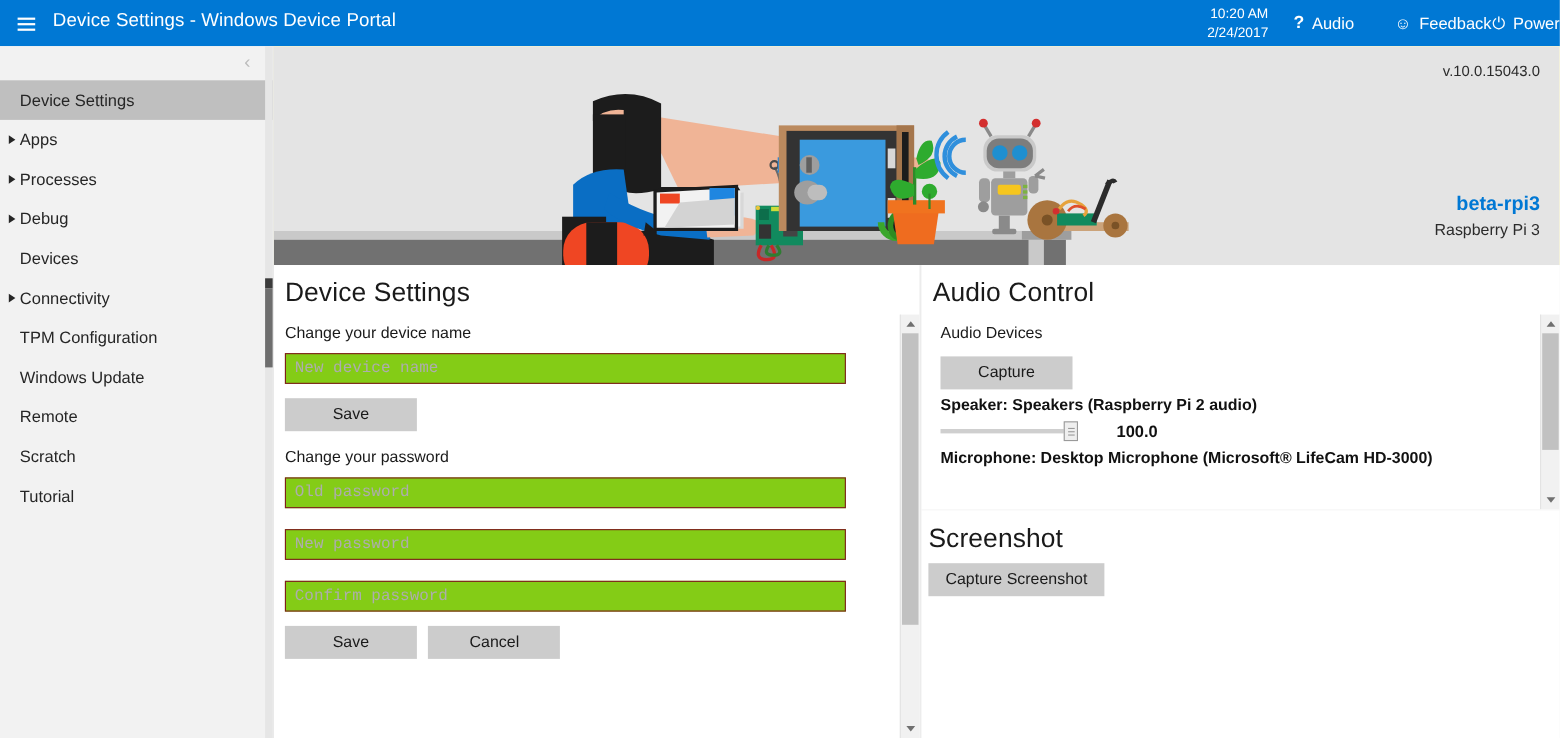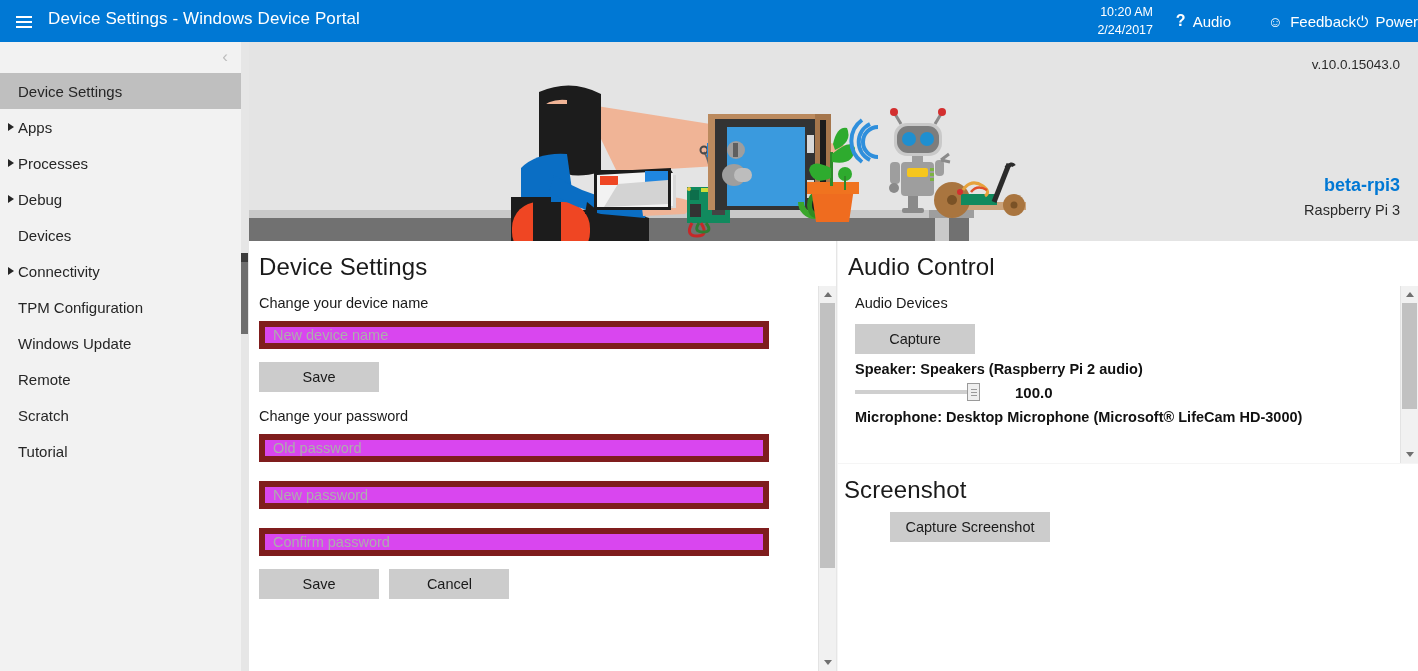--- a/index.html
+++ b/index.html
@@ -235,23 +235,23 @@
   .field-label {
     font-size: 14.5px;
     color: #1a1a1a;
     padding: 8px 0 0 10px;
   }
   .txtinput {
     display: block;
     margin: 10px 0 0 10px;
     width: 510px; height: 28px;
     box-sizing: border-box;
-    border: 6px solid #7f1d1d;
-    background: #d946ef;
-    font-family: Liberation Sans, sans-serif;
+    border: 1px solid #7f1d1d;
+    background: #84cc16;
+    font-family: Liberation Mono, monospace;
     font-size: 14.5px;
     color: #1a1a1a;
     padding: 0 8px;
     outline: none;
     border-radius: 0;
   }
   .txtinput::placeholder { color: #adadad; }
 
   .btn {
     display: inline-block;
@@ -623,19 +623,19 @@
           </div>
         <div class="thumb"></div>
         <div class="arr dn">
             <i class="tri-dn"></i>
           </div>
       </div>
     </div>
 
     <div class="panel panel-shot">
       <h1 class="panel-h1" style="padding-left:6px;">Screenshot</h1>
-      <div class="btn-row" style="padding-left:6px;padding-top:8px;margin-left:46px;">
+      <div class="btn-row" style="padding-left:6px;padding-top:8px;">
         <button class="btn" style="min-width:160px;">Capture Screenshot</button>
       </div>
     </div>
 
   </div>
 </div>
 
 </body></html>

